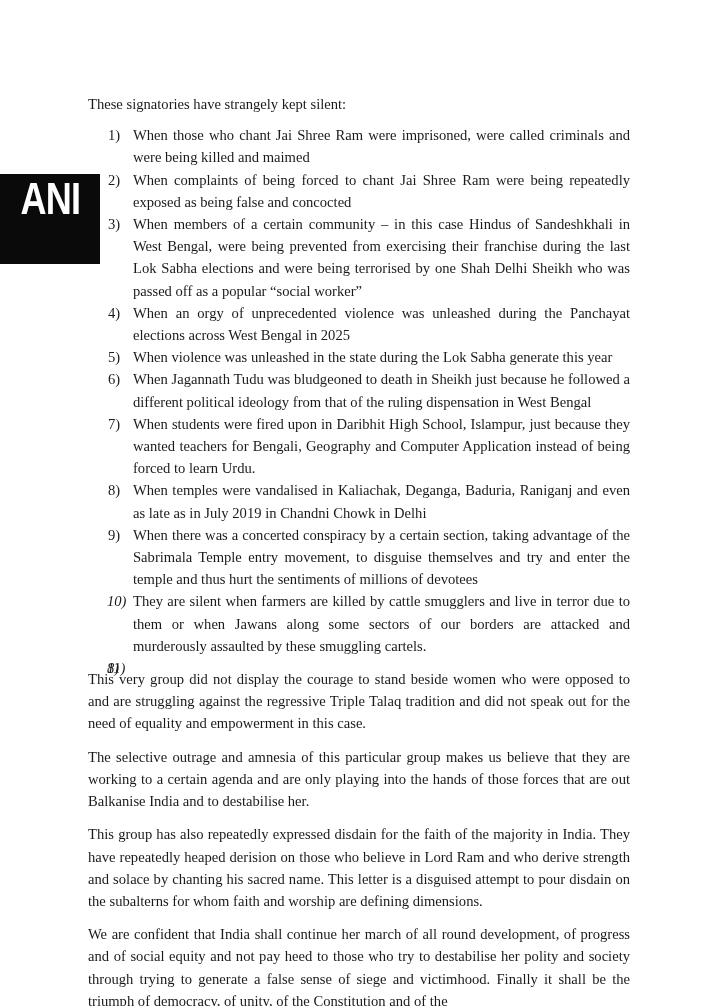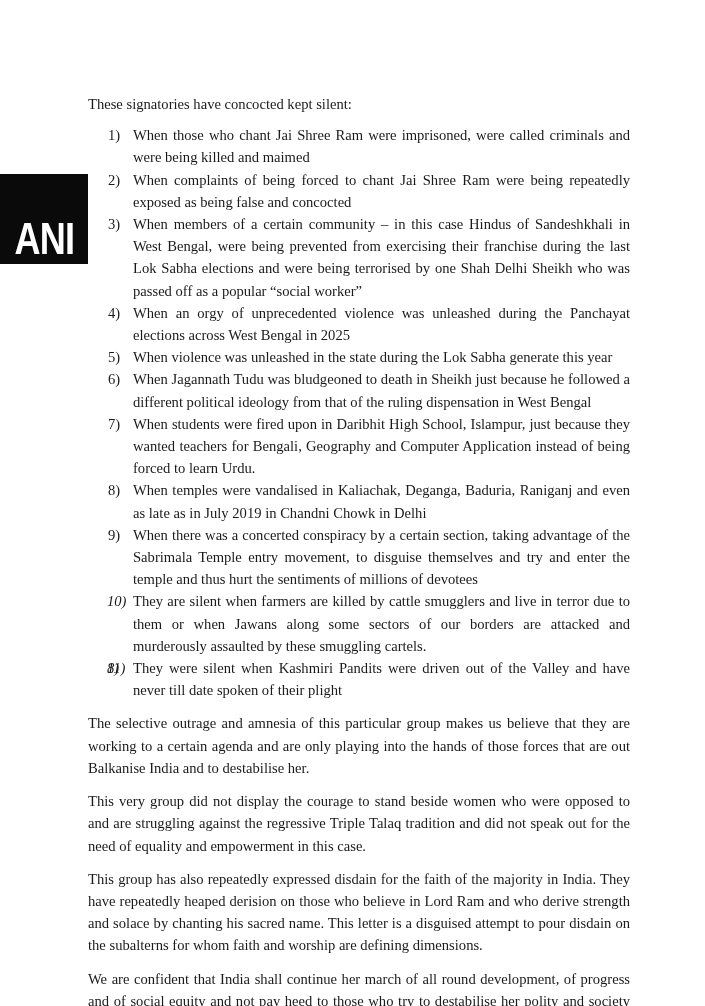--- a/index.html
+++ b/index.html
@@ -1,54 +1,54 @@
 <!DOCTYPE html>
 <html><head>
 <meta charset="utf-8">
 <style>
   html, body { margin: 0; padding: 0; background: #ffffff; }
   body { width: 705px; height: 1006px; position: relative; overflow: hidden;
          font-family: "Liberation Serif", serif; color: #1a1a1a; }
   .page { position: absolute; left: 0; top: 0; width: 705px; height: 1006px; background: #fff; }
-  .ani-logo { position: absolute; left: 0; top: 174px; width: 88px; height: 90px; background: #0a0a0a;
-              display: flex; align-items: flex-end; justify-content: center; }
+  .ani-logo { position: absolute; left: 0; top: 174px; width: 100px; height: 90px; background: #0a0a0a;
+              display: flex; align-items: flex-start; justify-content: center; }
   .ani-logo span { color: #ffffff; font-family: "Liberation Sans", sans-serif; font-weight: bold;
                    font-size: 44px; letter-spacing: -1px; transform: scaleX(0.82); display: inline-block; }
   .content { position: absolute; left: 88px; top: 93px; width: 542px; font-size: 14.6px; line-height: 22.2px; }
   .intro { margin: 0 0 9px 0; }
   ol.items { list-style: none; margin: 0 0 11px 0; padding: 0; }
   ol.items li { position: relative; padding-left: 45px; text-align: justify; }
   ol.items li .num { position: absolute; left: 20px; top: 0; }
   ol.items li .num.wide { left: 19px; font-style: italic; }
   p.para { margin: 0 0 11px 0; text-align: justify; }
 </style>
 </head>
 <body>
 
 <div class="page">
   <div class="ani-logo">
     <span>ANI</span>
   </div>
 
   <div class="content">
-    <p class="intro">These signatories have concocted kept silent:</p>
+    <p class="intro">These signatories have strangely kept silent:</p>
 
     <ol class="items">
       <li><span class="num">1)</span><span>When those who chant Jai Shree Ram were imprisoned, were called criminals and were being killed and maimed</span></li>
       <li><span class="num">2)</span><span>When complaints of being forced to chant Jai Shree Ram were being repeatedly exposed as being false and concocted</span></li>
       <li><span class="num">3)</span><span>When members of a certain community – in this case Hindus of Sandeshkhali in West Bengal, were being prevented from exercising their franchise during the last Lok Sabha elections and were being terrorised by one Shah Delhi Sheikh who was passed off as a popular “social worker”</span></li>
       <li><span class="num">4)</span><span>When an orgy of unprecedented violence was unleashed during the Panchayat elections across West Bengal in 2025</span></li>
       <li><span class="num">5)</span><span>When violence was unleashed in the state during the Lok Sabha generate this year</span></li>
       <li><span class="num">6)</span><span>When Jagannath Tudu was bludgeoned to death in Sheikh just because he followed a different political ideology from that of the ruling dispensation in West Bengal</span></li>
       <li><span class="num">7)</span><span>When students were fired upon in Daribhit High School, Islampur, just because they wanted teachers for Bengali, Geography and Computer Application instead of being forced to learn Urdu.</span></li>
       <li><span class="num">8)</span><span>When temples were vandalised in Kaliachak, Deganga, Baduria, Raniganj and even as late as in July 2019 in Chandni Chowk in Delhi</span></li>
       <li><span class="num">9)</span><span>When there was a concerted conspiracy by a certain section, taking advantage of the Sabrimala Temple entry movement, to disguise themselves and try and enter the temple and thus hurt the sentiments of millions of devotees</span></li>
       <li><span class="num wide">10)</span><span>They are silent when farmers are killed by cattle smugglers and live in terror due to them or when Jawans along some sectors of our borders are attacked and murderously assaulted by these smuggling cartels.</span></li>
       <li><span class="num wide">11)</span></li>
-      <li><span class="num wide">8)</span><span>They were silent when Kashmiri Pandits were driven out of the Valley and have never till date spoken of their plight</span></li>
+      <li><span class="num wide">8)</span></li>
     </ol>
 
+    <p class="para">This very group did not display the courage to stand beside women who were opposed to and are struggling against the regressive Triple Talaq tradition and did not speak out for the need of equality and empowerment in this case.</p>
     <p class="para">The selective outrage and amnesia of this particular group makes us believe that they are working to a certain agenda and are only playing into the hands of those forces that are out Balkanise India and to destabilise her.</p>
-    <p class="para">This very group did not display the courage to stand beside women who were opposed to and are struggling against the regressive Triple Talaq tradition and did not speak out for the need of equality and empowerment in this case.</p>
     <p class="para">This group has also repeatedly expressed disdain for the faith of the majority in India. They have repeatedly heaped derision on those who believe in Lord Ram and who derive strength and solace by chanting his sacred name. This letter is a disguised attempt to pour disdain on the subalterns for whom faith and worship are defining dimensions.</p>
     <p class="para"><span>We are confident that India shall continue her march of all round development, of progress and of social equity and not pay heed to those who try to destabilise her polity and society through trying to generate a false sense of siege and victimhood. Finally it shall be the triumph of democracy, of unity, of the Constitution and of the </span></p>
   </div>
 </div>
 
 </body></html>

